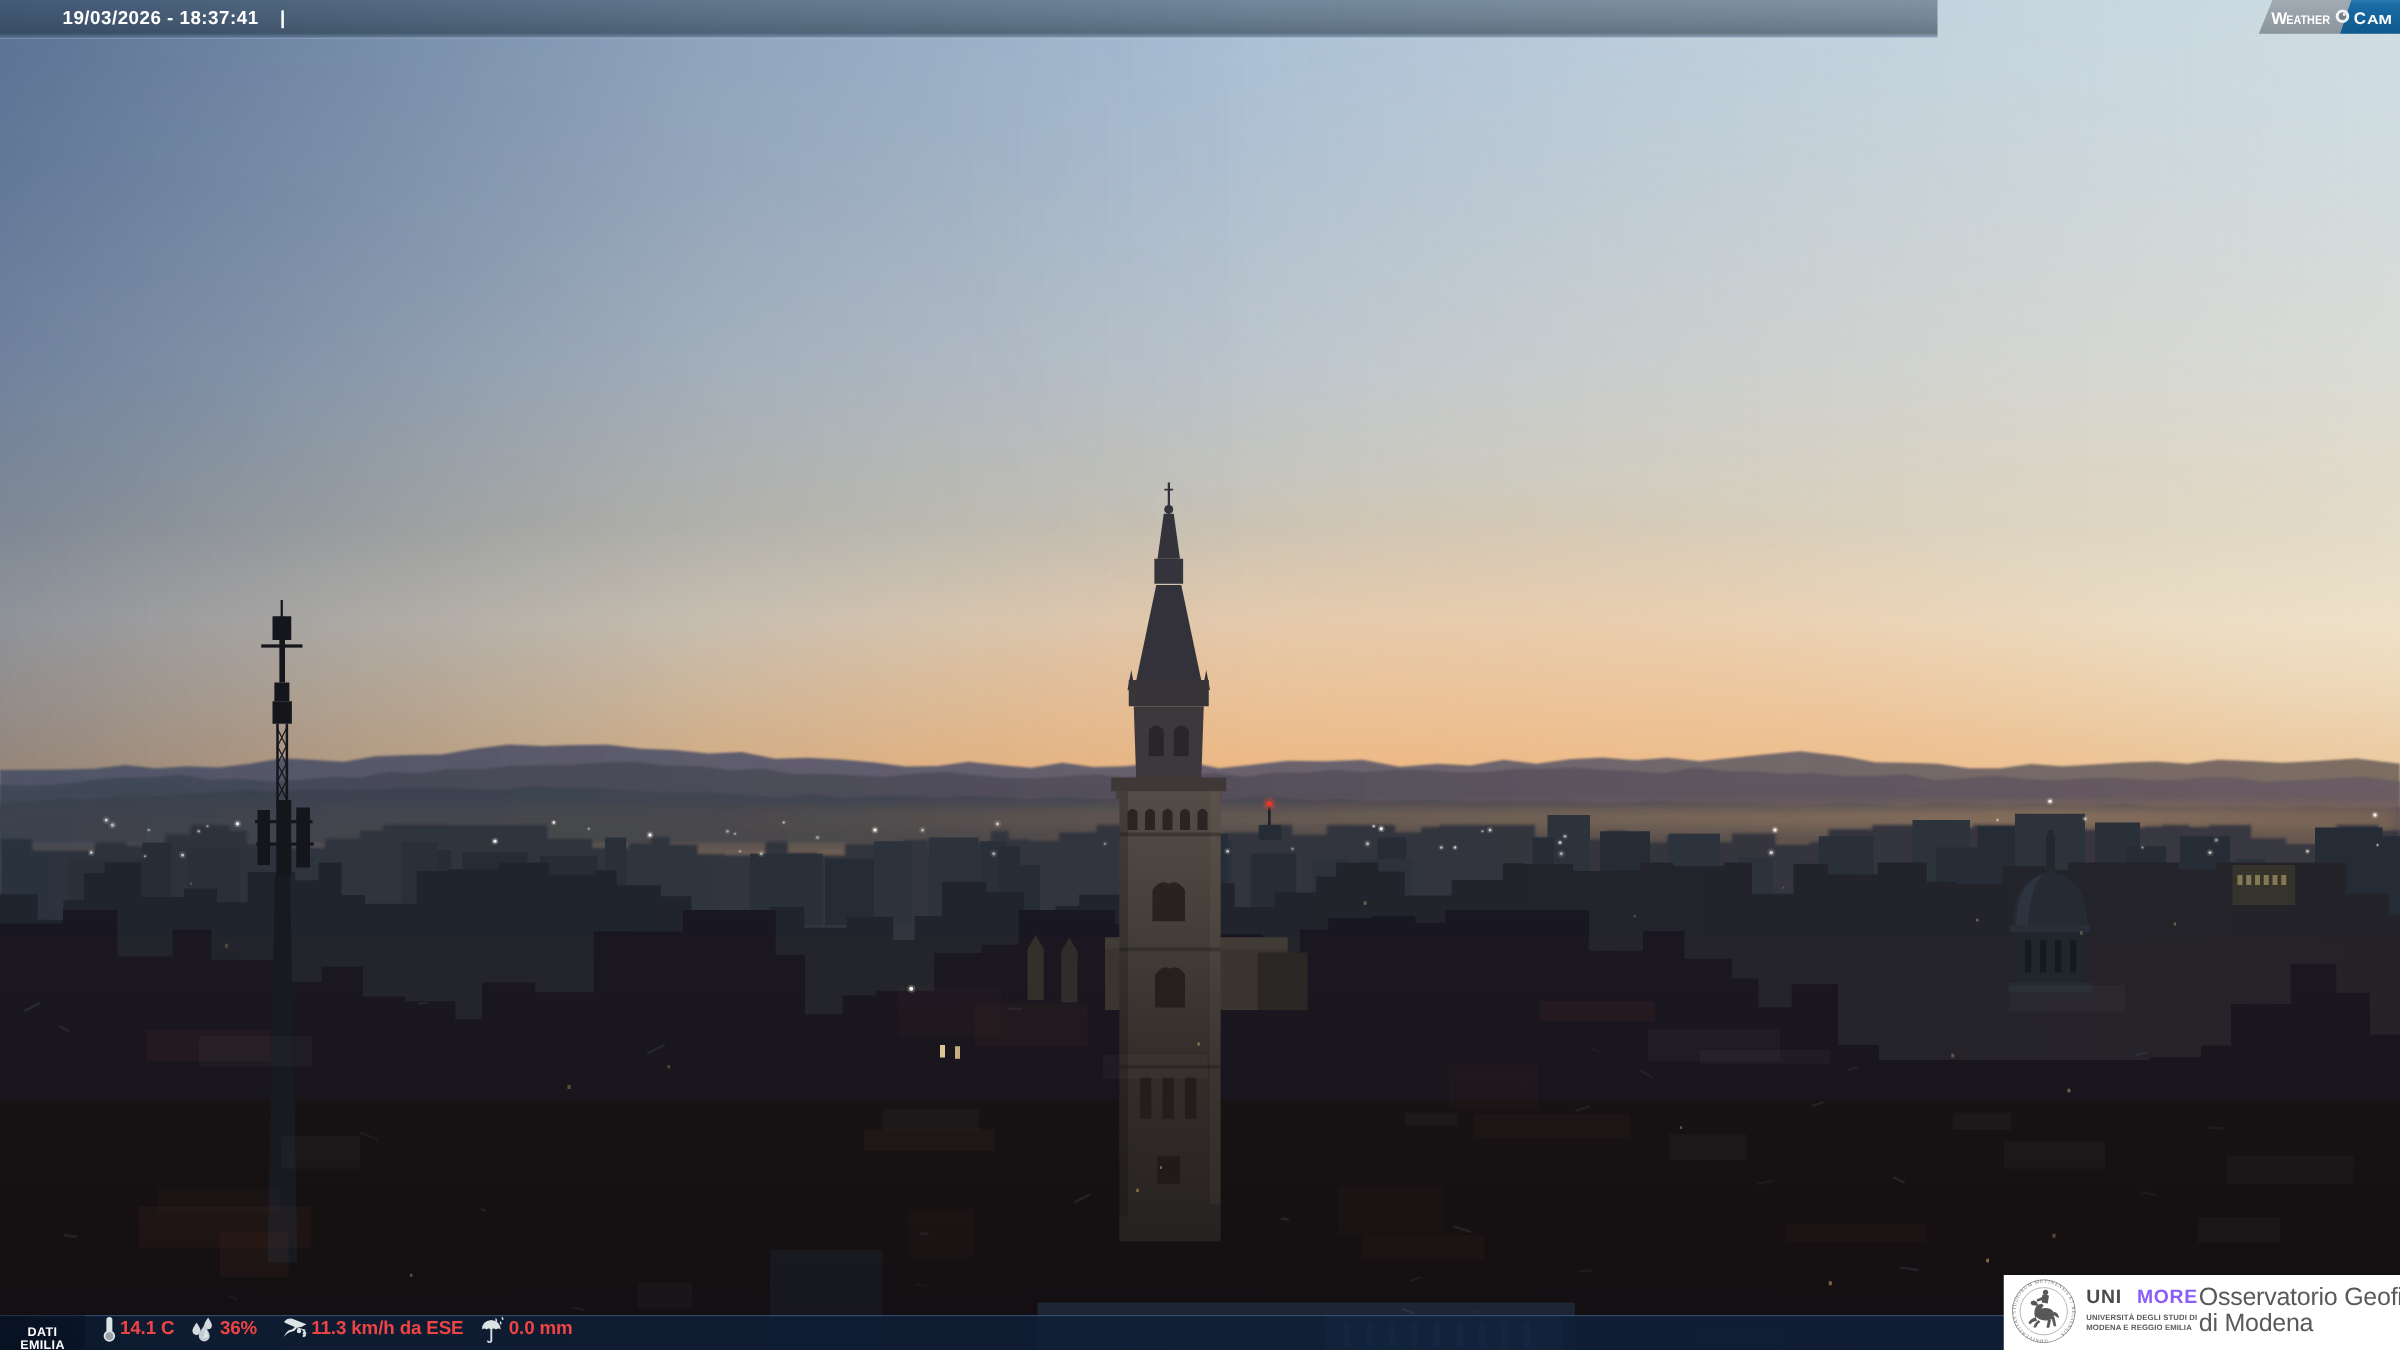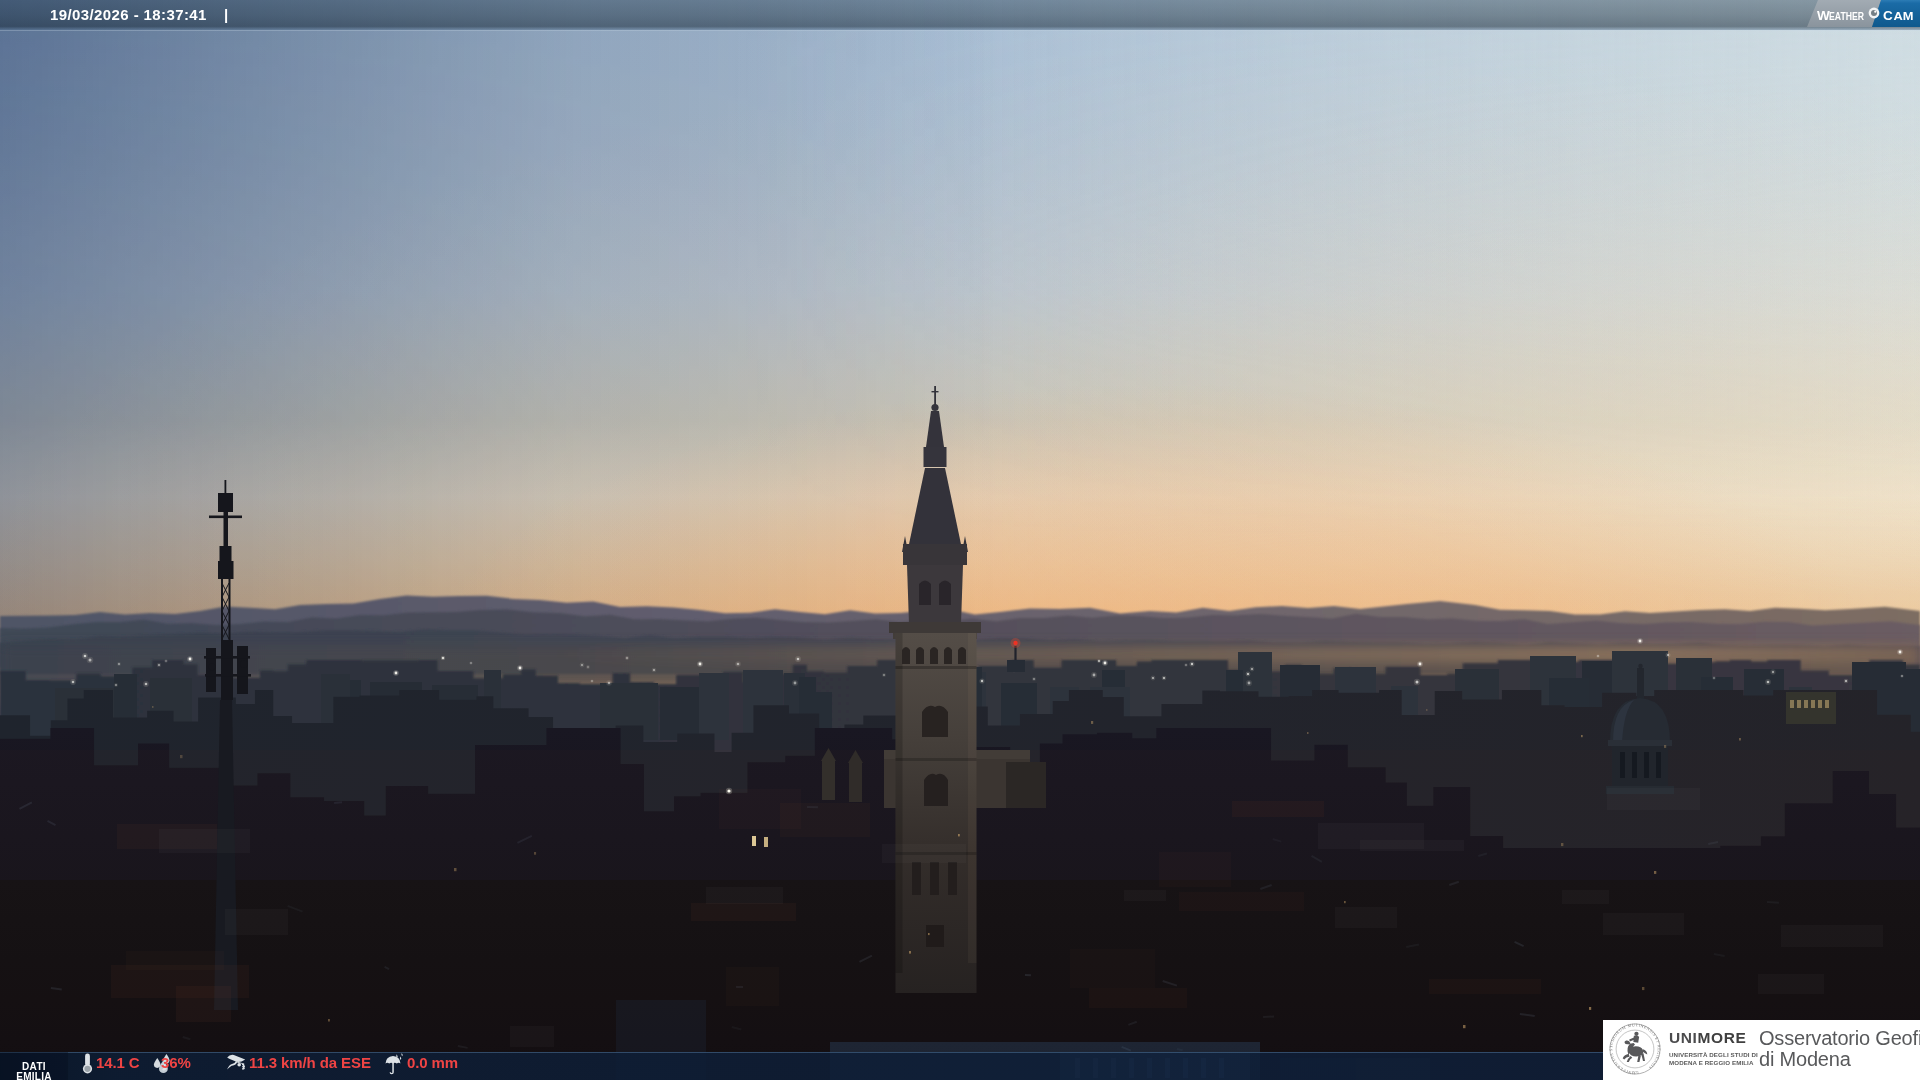--- a/index.html
+++ b/index.html
@@ -1,30 +1,30 @@
 <!DOCTYPE html>
 <html><head><meta charset="utf-8"><style>
 html,body{margin:0;padding:0;background:#000;}
 #page{position:relative;width:1920px;height:1080px;overflow:hidden;font-family:"Liberation Sans",sans-serif;}
 .bg{position:absolute;left:0;top:0;}
-.topbar{position:absolute;left:0;top:0;width:1920px;height:30px;
+.topbar{position:absolute;left:0;top:0;width:1550px;height:30px;
  background:linear-gradient(180deg,rgba(36,58,76,0.42) 0%,rgba(30,50,66,0.48) 50%,rgba(24,42,58,0.54) 88%,rgba(80,110,140,0.42) 100%);
  box-shadow:0 1px 0 rgba(200,215,228,0.30);text-decoration:underline;}
 .tb{position:absolute;top:6px;color:#fff;font-size:15px;font-weight:bold;letter-spacing:0.4px;white-space:nowrap;}
 .wclogo{position:absolute;left:1788px;top:0;}
 .botbar{position:absolute;left:0;top:1052px;width:1920px;height:28px;
  background:linear-gradient(90deg,rgba(9,22,41,0.92) 0%,rgba(13,29,53,0.87) 6%,rgba(15,32,58,0.84) 100%);
  border-top:1px solid rgba(90,130,170,0.45);box-sizing:border-box;}
 .datibox{position:absolute;left:0;top:1052px;width:68px;height:28px;background:rgba(5,14,28,0.38);
  color:#fff;font-size:10px;font-weight:bold;text-align:center;line-height:10px;padding-top:10px;box-sizing:border-box;letter-spacing:0.3px;}
 .ic{position:absolute;}
 .bt{position:absolute;top:1054px;color:#ef4444;font-size:15px;font-weight:bold;letter-spacing:-0.1px;white-space:nowrap;}
 .unibox{position:absolute;left:1603px;top:1020px;width:317px;height:60px;background:#ffffff;}
 .unim{position:absolute;left:66px;top:9px;font-size:15.5px;font-weight:bold;color:#4b4b4d;letter-spacing:0.6px;}
-.unim span{color:#404040;}
+.unim span{color:#8b5cf6;margin-left:12px;}
 .unis{position:absolute;left:66px;top:31px;font-size:6.2px;color:#5a5a5a;letter-spacing:0.1px;line-height:7.5px;font-weight:bold;}
 .oss{position:absolute;left:156px;top:8px;font-size:20px;color:#58595b;line-height:20.5px;letter-spacing:-0.2px;white-space:nowrap;}
 </style></head>
 <body>
 <div id="page">
 <svg class="bg" width="1920" height="1080" viewBox="0 0 1920 1080">
 <defs>
  <linearGradient id="gSky" x1="0" y1="0" x2="0" y2="1">
   <stop offset="0" stop-color="#a6bcd3"></stop>
   <stop offset="0.14" stop-color="#adbed0"></stop>
@@ -562,21 +562,21 @@
 <svg class="ic" style="left:385px;top:1053px" width="19" height="22" viewBox="0 0 19 22">
  <path d="M0.5,10.6 Q0.8,3.6 8,3 Q15.2,3.6 15.5,10.6 Q13.6,8.9 11.8,10.6 Q9.9,8.9 8,10.6 Q6.1,8.9 4.2,10.6 Q2.4,8.9 0.5,10.6 Z" fill="#dce1e5"></path>
  <rect x="7.3" y="9" width="1.5" height="10.5" fill="#dce1e5"></rect>
  <path d="M8.8,19.2 Q8.8,21.3 6.6,21.3 Q4.6,21.3 4.6,19.3 L5.8,19.3 Q5.8,20.1 6.7,20.1 Q7.3,20 7.3,19.2 Z" fill="#dce1e5"></path>
  <path d="M11.6,1.2 Q13.4,3.4 12.3,4.7 Q10.7,4.3 11.6,1.2 Z" fill="#dce1e5"></path>
  <path d="M15.2,3.6 Q16.9,5.6 15.9,6.8 Q14.4,6.5 15.2,3.6 Z" fill="#dce1e5"></path>
  <path d="M16.6,0 Q18.4,2 17.4,3.2 Q15.9,2.9 16.6,0 Z" fill="#dce1e5"></path>
 </svg>
 
 <span class="bt" style="left:96px">14.1 C</span>
-<span class="bt" style="left:161px">36%</span>
+<span class="bt" style="left:176px">36%</span>
 <span class="bt" style="left:249px">11.3 km/h da ESE</span>
 <span class="bt" style="left:407px">0.0 mm</span>
 
 <div class="unibox">
  <svg style="position:absolute;left:5px;top:2px" width="54" height="54" viewBox="0 0 56 56">
   <defs>
           <path id="arcT" d="M28,51.5 A23.5,23.5 0 1 1 28.01,51.5"></path>
         </defs>
   <circle cx="28" cy="28" r="26" fill="none" stroke="#9a9a9a" stroke-width="0.8"></circle>
   <circle cx="28" cy="28" r="19.6" fill="none" stroke="#a8a8a8" stroke-width="0.7"></circle>

